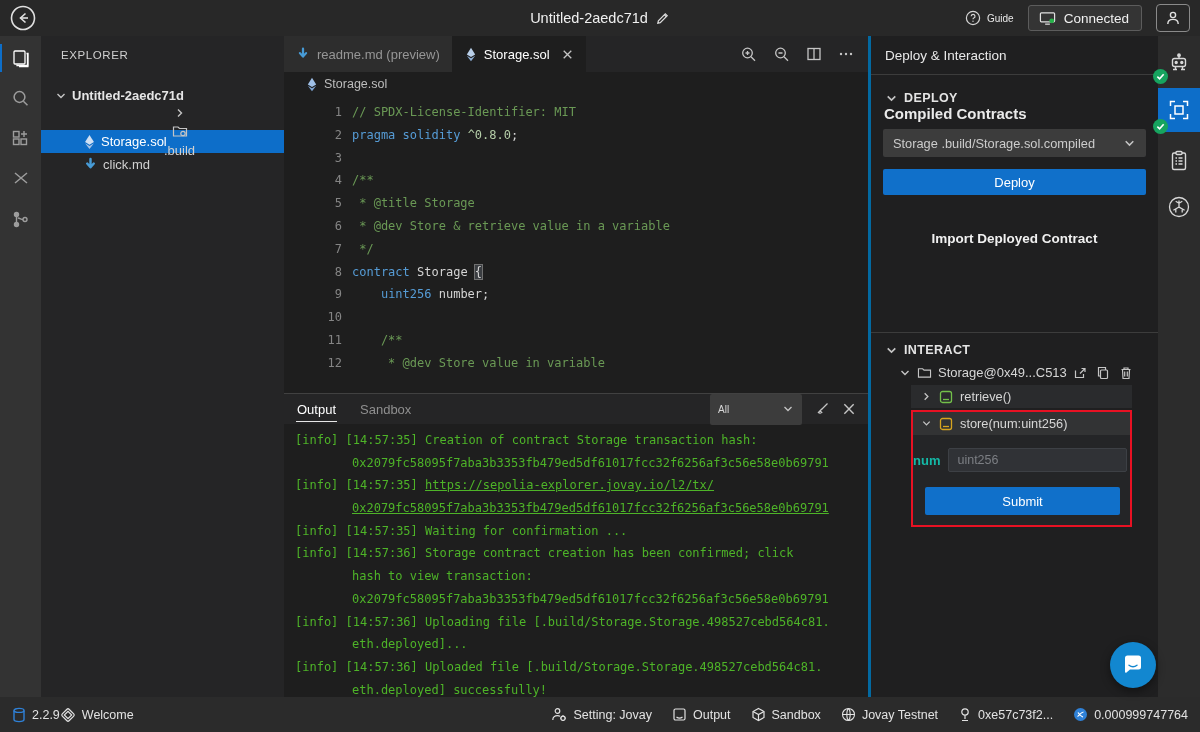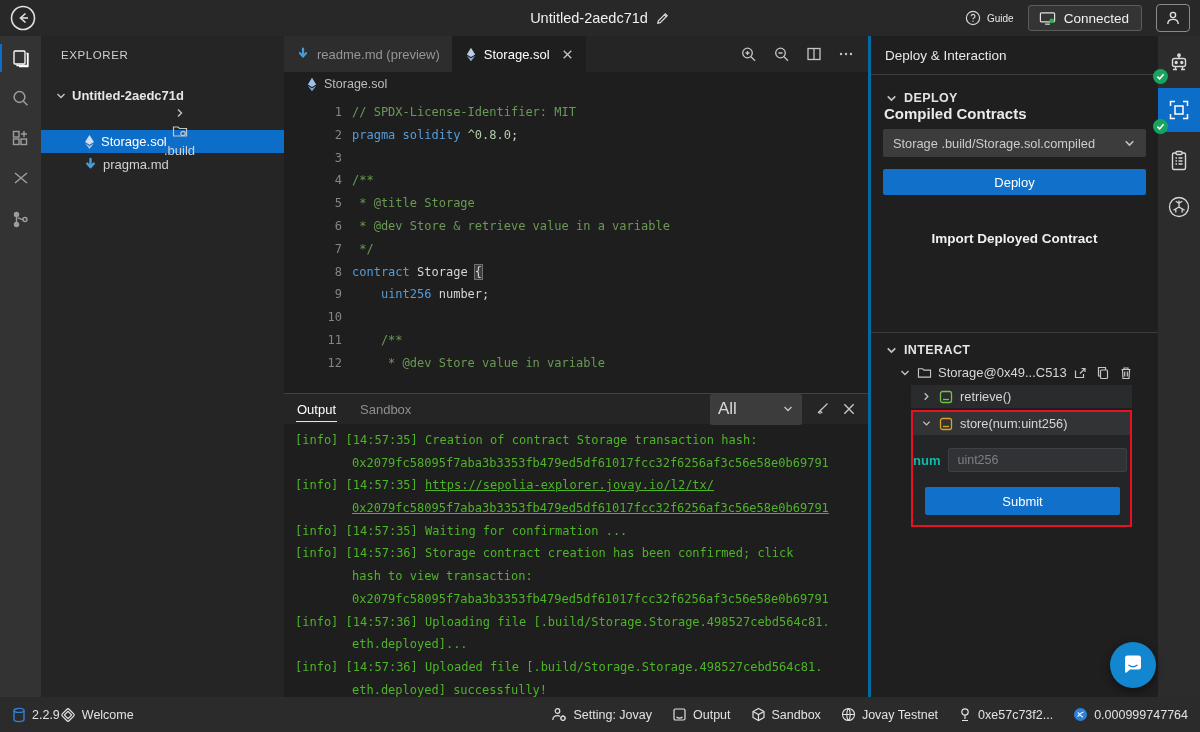--- a/index.html
+++ b/index.html
@@ -72,21 +72,21 @@
   .tok-br { color:#d4d4d4; outline:1px solid #707070; background:#3a3d41; }
 
   
   .output-panel { height:304px; border-top:1px solid #414141; display:flex; flex-direction:column; }
   .output-head { height:30px; background:#252526; display:flex; align-items:center; padding:0 12px; }
   .out-tab { font-size:13px; margin-right:22px; cursor:pointer; padding:5px 1px 4px; }
   .out-tab.active { color:#ffffff; border-bottom:1.5px solid #e7e7e7; }
   .out-tab.dim { color:#8f8f8f; }
   .out-actions { margin-left:auto; display:flex; align-items:center; gap:12px; }
   .filter-select { width:92px; height:31px; background:#3c3c3c; border-radius:2px; color:#d7d7d7;
-    display:flex; align-items:center; padding:0 8px; font-size:17px; cursor:pointer; }
+    display:flex; align-items:center; padding:0 8px; font-size:10px; cursor:pointer; }
   .filter-select .chevd { margin-left:auto; }
   .logs { flex:1; font-family:"DejaVu Sans Mono", monospace; font-size:12px; color:#4eb428;
     padding:5px 10px 0 11px; overflow:hidden; }
   .log-line { height:22.7px; line-height:22.7px; white-space:pre; }
   .log-line.ind { padding-left:57px; }
   .log-link { text-decoration:underline; cursor:pointer; }
 
   
   .right-panel { width:290px; background:#1f1f20; border-left:3px solid #0369a1; display:flex; flex-direction:column; }
   .rp-header { height:39px; display:flex; align-items:center; padding-left:14px; color:#e8e8e8;
@@ -247,21 +247,21 @@
           <svg class="ic" width="13" height="16" viewBox="0 0 14 18" fill="none">
             <path d="M7 1 L12 9 L7 12 L2 9 Z" fill="#cfe0f4"></path>
               <path d="M7 13.6 L12 10.5 L7 17 L2 10.5 Z" fill="#a9c4e6"></path>
           </svg>
           <span>Storage.sol</span>
         </div>
         <div class="tree-row file">
           <svg class="ic" width="15" height="15" viewBox="0 0 16 16">
             <path d="M8 2 v8 M4.5 7 L8 11 L11.5 7" fill="none" stroke="#479bd6" stroke-width="2.6" stroke-linecap="round" stroke-linejoin="round"></path>
           </svg>
-          <span>pragma.md</span>
+          <span>click.md</span>
         </div>
       </div>
     </div>
 
     <div class="editor-col">
       <div class="tabbar">
         <div class="tab inactive">
           <svg class="ic" width="14" height="14" viewBox="0 0 16 16">
             <path d="M8 2 v8 M4.5 7 L8 11 L11.5 7" fill="none" stroke="#479bd6" stroke-width="2.6" stroke-linecap="round" stroke-linejoin="round"></path>
           </svg>

